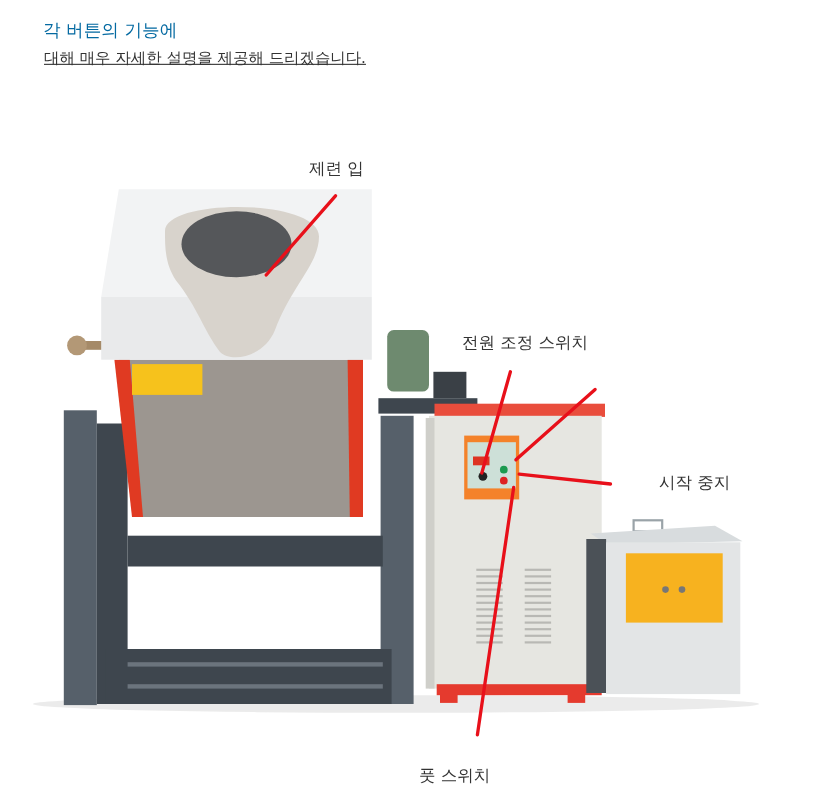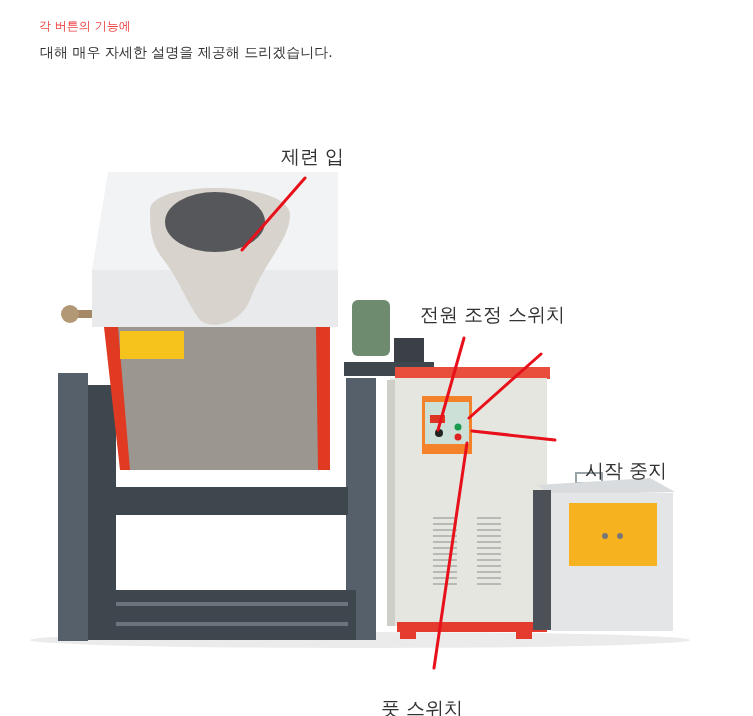--- a/index.html
+++ b/index.html
@@ -1,19 +1,19 @@
 <!DOCTYPE html>
 <html><head>
 <meta charset="utf-8">
 <style>
   html,body{margin:0;padding:0;background:#fff;}
   body{width:753px;height:716px;position:relative;overflow:hidden;font-family:"DejaVu Sans","Liberation Sans",sans-serif;color:#222;}
-  .intro1{position:absolute;left:39px;top:18px;font-size:12px;color:#ef4444;}
-  .intro2{position:absolute;left:40px;top:44px;font-size:14px;color:#333;}
-  .label{position:absolute;font-size:19px;color:#333;white-space:nowrap;}
+  .intro1{position:absolute;left:39px;top:18px;font-size:16px;color:#0369a1;}
+  .intro2{position:absolute;left:40px;top:44px;font-size:14px;color:#333;text-decoration:underline;}
+  .label{position:absolute;font-size:15px;color:#333;white-space:nowrap;}
   svg{position:absolute;left:0;top:0;}
 </style>
 </head>
 <body>
 
 <div class="intro1">각 버튼의 기능에</div>
 <div class="intro2">대해 매우 자세한 설명을 제공해 드리겠습니다.</div>
 
 <svg width="753" height="716" viewBox="0 0 753 716">
 
@@ -107,14 +107,14 @@
     <line x1="305" y1="178" x2="242" y2="250"></line>
     <line x1="464" y1="338" x2="438" y2="430"></line>
     <line x1="541" y1="354" x2="469" y2="418"></line>
     <line x1="472" y1="431" x2="555" y2="440"></line>
     <line x1="467" y1="443" x2="434" y2="668"></line>
   </g>
 </svg>
 
 <div class="label" style="left:281px;top:144px;">제련 입</div>
 <div class="label" style="left:420px;top:302px;">전원 조정 스위치</div>
-<div class="label" style="left:585px;top:430px;margin-top:28px;">시작 중지</div>
+<div class="label" style="left:599px;top:430px;">시작 중지</div>
 <div class="label" style="left:381px;top:672px;margin-top:24px;">풋 스위치</div>
 
 </body></html>

